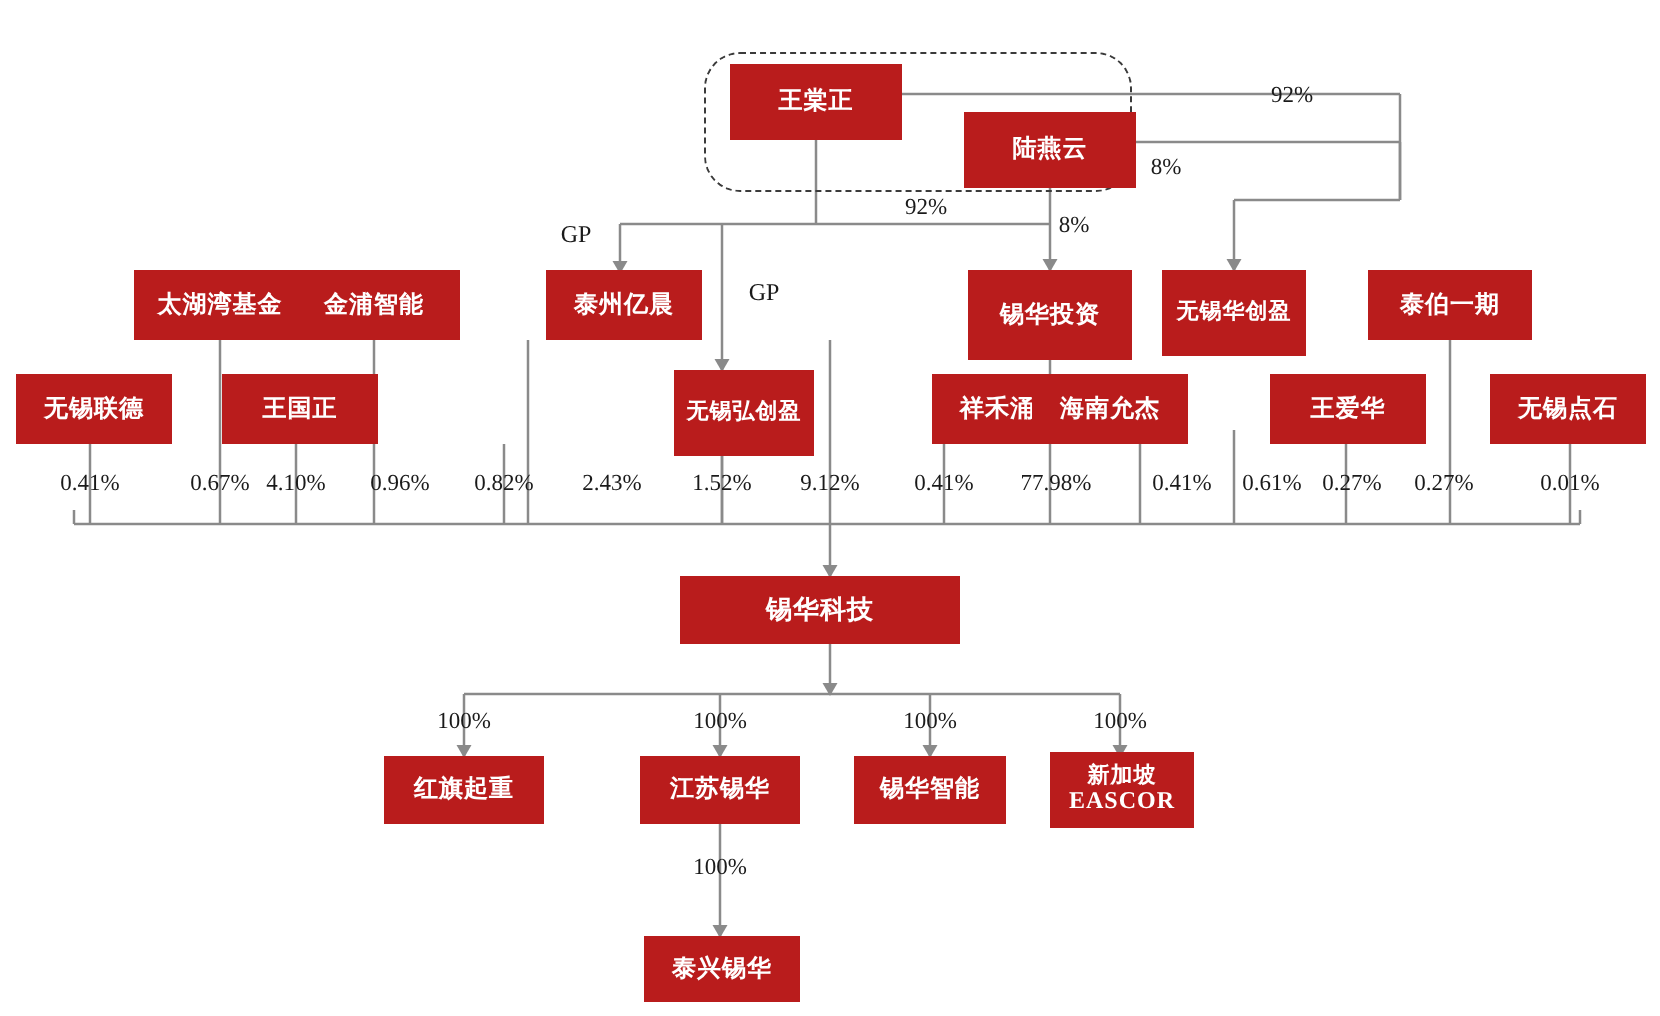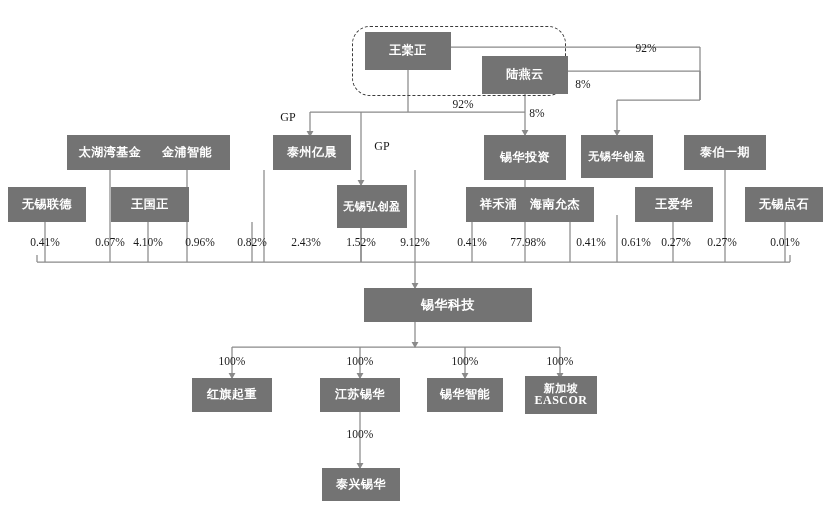--- a/index.html
+++ b/index.html
@@ -5,21 +5,21 @@
   html,body{margin:0;padding:0;}
   body{
     width:830px;height:508px;background:#ffffff;
     font-family:"Liberation Serif",serif;
     position:relative;overflow:hidden;
   }
   #stage{position:absolute;left:0;top:0;width:830px;height:508px;}
   svg#wires{position:absolute;left:0;top:0;width:830px;height:508px;}
 
   .box{
-    position:absolute;background:#737373;color:#ffffff;
+    position:absolute;background:#b91c1c;color:#ffffff;
     display:flex;align-items:center;justify-content:center;text-align:center;
     font-family:"Liberation Serif",serif;font-weight:700;
     line-height:1.12;box-sizing:border-box;letter-spacing:.5px;
   }
   .box.cjk{font-size:12px;}
   .box.small{font-size:11px;}
   .box.center{font-size:13px;}
   .box .l2{display:block;}
 
   .dashgroup{
@@ -175,21 +175,21 @@
   <div class="lbl pct ctr" style="left:361px;top:236px;">1.52%</div>
   <div class="lbl pct ctr" style="left:415px;top:236px;">9.12%</div>
   <div class="lbl pct ctr" style="left:472px;top:236px;">0.41%</div>
   <div class="lbl pct ctr" style="left:528px;top:236px;">77.98%</div>
   <div class="lbl pct ctr" style="left:591px;top:236px;">0.41%</div>
   <div class="lbl pct ctr" style="left:636px;top:236px;">0.61%</div>
   <div class="lbl pct ctr" style="left:676px;top:236px;">0.27%</div>
   <div class="lbl pct ctr" style="left:722px;top:236px;">0.27%</div>
   <div class="lbl pct ctr" style="left:785px;top:236px;">0.01%</div>
 
-  <div class="box center" style="left:364px;top:288px;width:168px;height:34px;">
+  <div class="box center" style="left:340px;top:288px;width:140px;height:34px;">
     <span>锡华科技</span>
   </div>
 
   <div class="lbl pct ctr" style="left:232px;top:355px;">100%</div>
   <div class="lbl pct ctr" style="left:360px;top:355px;">100%</div>
   <div class="lbl pct ctr" style="left:465px;top:355px;">100%</div>
   <div class="lbl pct ctr" style="left:560px;top:355px;">100%</div>
 
   <div class="box cjk" style="left:192px;top:378px;width:80px;height:34px;">
     <span>红旗起重</span>

